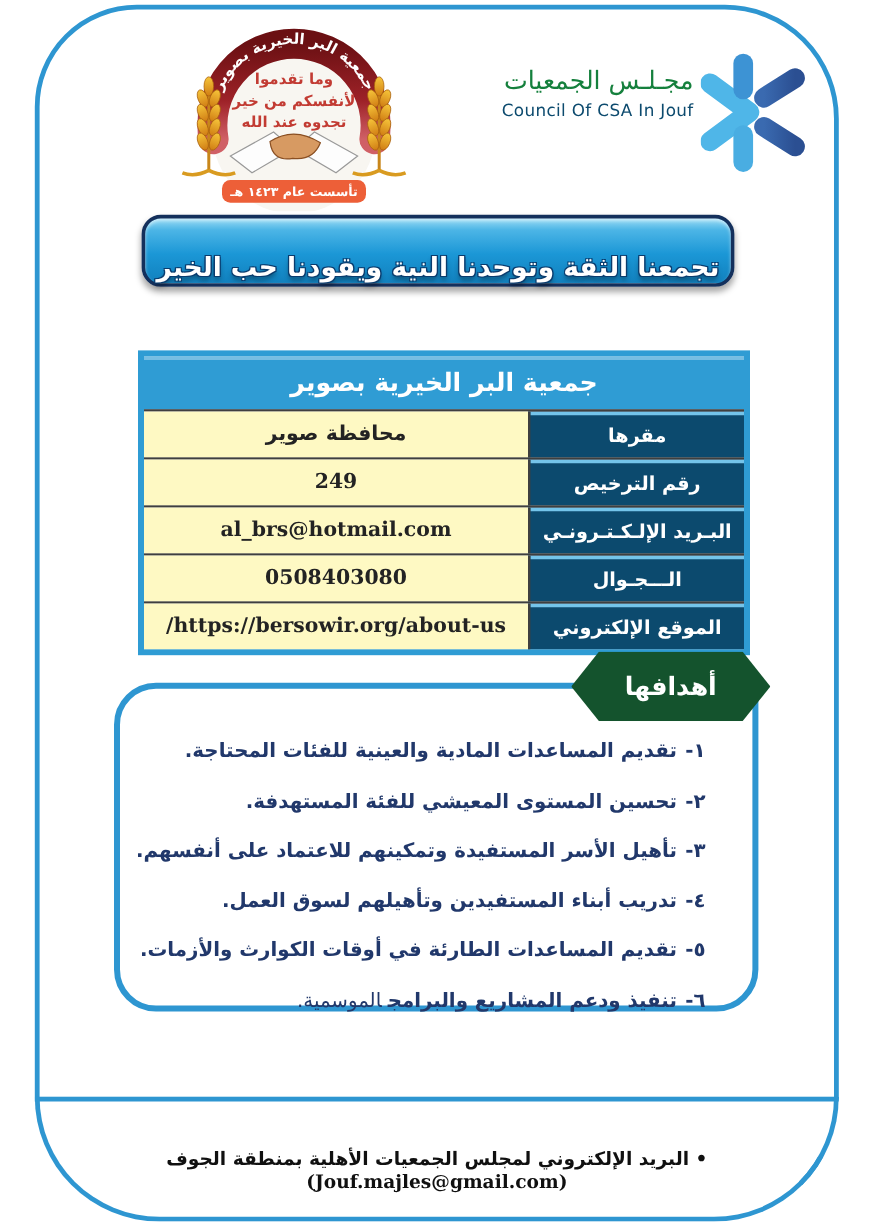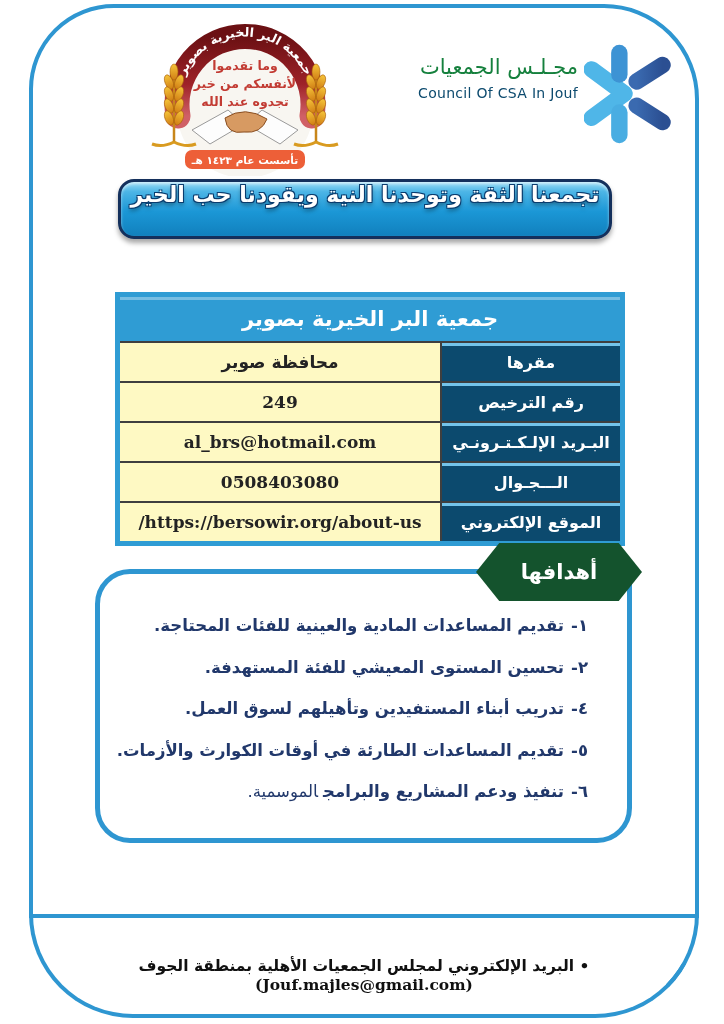--- a/index.html
+++ b/index.html
@@ -24,21 +24,21 @@
   .council{position:absolute;left:388px;top:52px;width:190px;text-align:right;direction:rtl;}
   .council .ar{font-size:21px;color:#15803d;line-height:30px;letter-spacing:1px;}
   .council .en{font-size:14px;color:#0c4a6e;margin-top:3px;letter-spacing:.3px;direction:ltr;}
   .mark{position:absolute;left:584px;top:40px;width:88px;height:108px;}
 
   
   .banner{position:absolute;left:118px;top:179px;width:488px;height:54px;
           border:3px solid #14305c;border-radius:16px;
           background:linear-gradient(180deg,#9adcf5 0%,#4cb5e6 18%,#1b97d6 55%,#1180bd 100%);
           box-shadow:0 4px 5px rgba(0,0,0,.35), inset 0 2px 3px rgba(255,255,255,.55);
-          display:flex;align-items:flex-start;justify-content:center;direction:rtl;}
+          display:flex;align-items:flex-end;justify-content:center;direction:rtl;}
   .banner span{color:#ffffff;font-weight:bold;font-size:22px;
           text-shadow:1px 1px 0 #0a3c6e,-1px -1px 0 #0a3c6e,1px -1px 0 #0a3c6e,-1px 1px 0 #0a3c6e,0 3px 4px rgba(0,0,0,.4);}
 
   
   .info-table{position:absolute;left:115px;top:292px;width:500px;
           border:5px solid #2f9cd4;background:#fff;direction:rtl;}
   .t-header{background:#2f9cd4;height:44px;display:flex;align-items:center;justify-content:center;
           color:#fff;font-weight:bold;font-size:21px;
           box-shadow:inset 0 3px 0 rgba(255,255,255,.35);}
   .t-row{display:flex;height:38px;border-top:2px solid #3f3f3f;}
@@ -171,20 +171,21 @@
   </div>
 </div>
 
 <div class="obj-box"></div>
 <div class="obj-badge">
   <span>أهدافها</span>
 </div>
 <ul class="obj-list">
   <li><span class="num">١-</span><span>تقديم المساعدات المادية والعينية للفئات المحتاجة.</span></li>
   <li><span class="num">٢-</span><span>تحسين المستوى المعيشي للفئة المستهدفة.</span></li>
+  <li><span class="num">٣-</span><span>تأهيل الأسر المستفيدة وتمكينهم للاعتماد على أنفسهم.</span></li>
   <li><span class="num">٤-</span><span>تدريب أبناء المستفيدين وتأهيلهم لسوق العمل.</span></li>
   <li><span class="num">٥-</span><span>تقديم المساعدات الطارئة في أوقات الكوارث والأزمات.</span></li>
   <li><span class="num">٦-</span><span>تنفيذ ودعم المشاريع والبرامج</span><span class="light">الموسمية.</span></li>
 </ul>
 
 <div class="footer-box">
   <div class="footer-line">
     <span>•</span>
     <span>البريد الإلكتروني لمجلس الجمعيات الأهلية بمنطقة الجوف</span>
     <span class="email">(Jouf.majles@gmail.com)</span>

